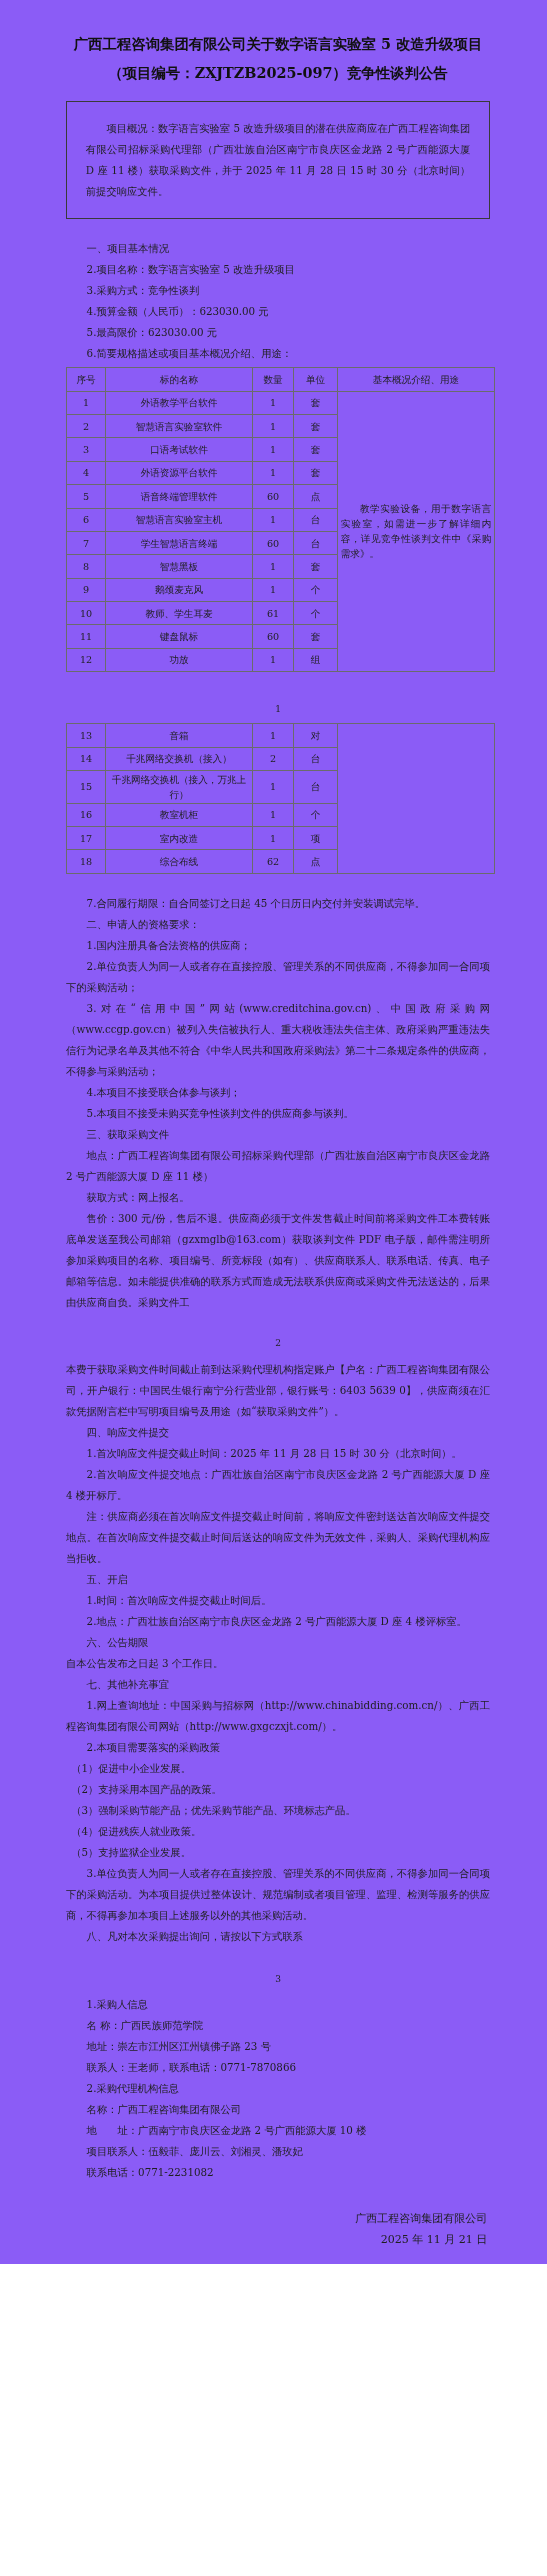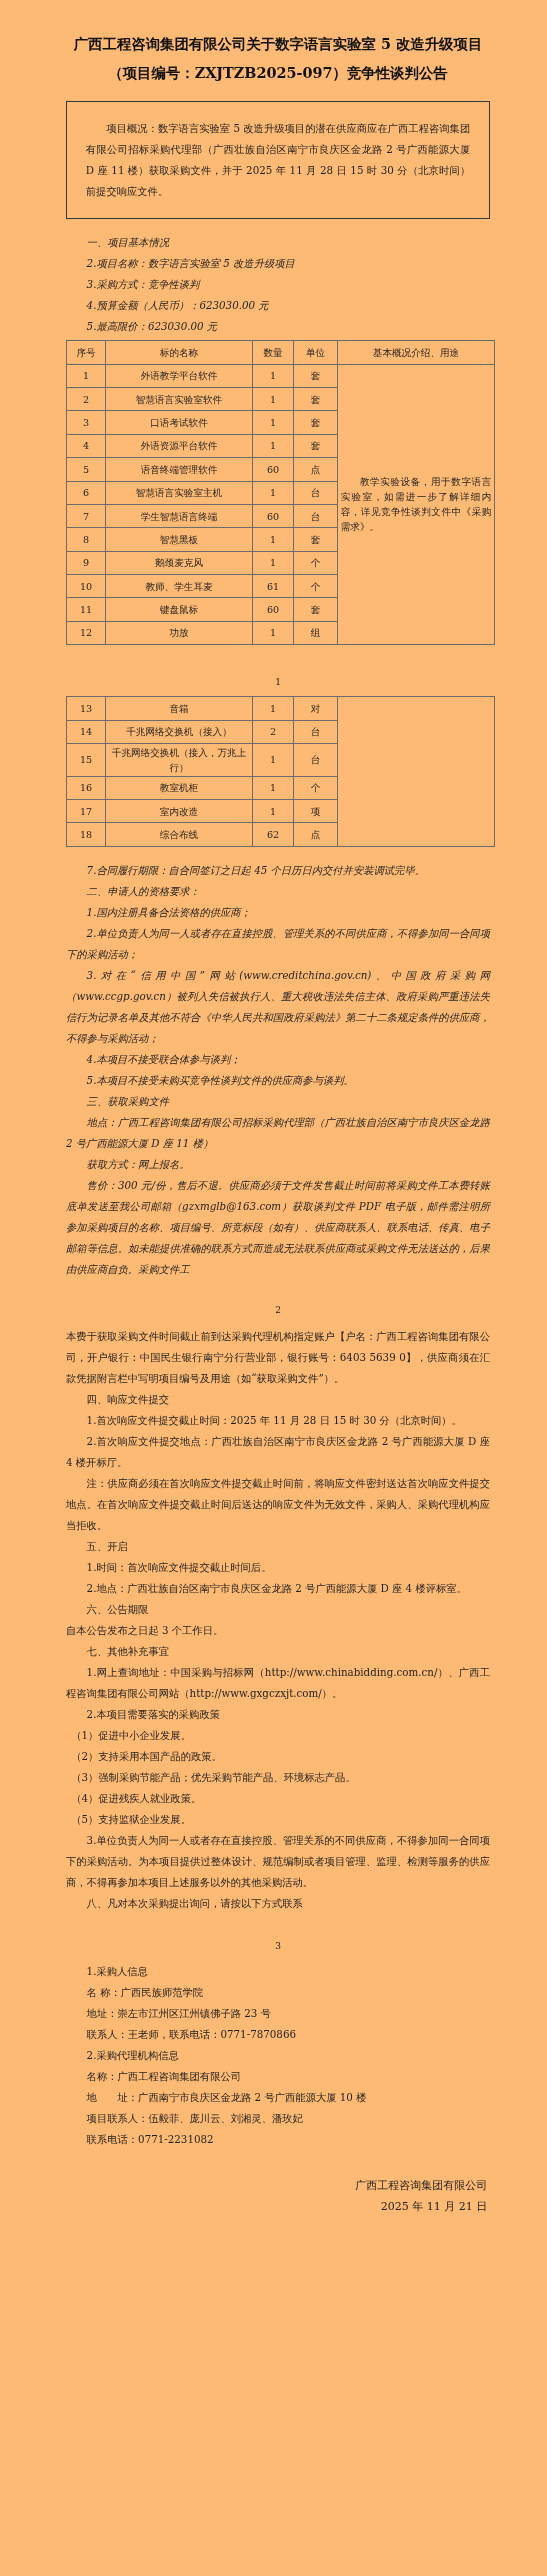--- a/index.html
+++ b/index.html
@@ -1,28 +1,28 @@
 <!DOCTYPE html>
 <html style="font-size:11px"><head>
 <meta charset="utf-8">
 <style>
   html,body{margin:0;padding:0;background:#ffffff;}
   .page{
-    width:548px;height:2576px;overflow:hidden;background:#fdba74;
+    width:548px;height:2264px;overflow:hidden;background:#8b5cf6;
     color:#1f1f1f;font-family:"DejaVu Serif", serif;box-sizing:border-box;
     padding:29px 58px 0 66px;
   }
   .doc-title{font-size:14.4px;font-weight:700;text-align:center;line-height:29px;color:#111;}
   .overview-box{
     border:0.7px solid #3a3a3a;margin-top:13.7px;padding:4.1px 6.8px;
     font-size:10.3px;line-height:21px;text-align:justify;
   }
   .overview-box p{margin:12px;text-indent:2em;}
   .paras{margin:0;}
-  .paras.gap-top{margin-top:13px;font-style:italic;}
+  .paras.gap-top{margin-top:19px;}
   .para{font-size:10.3px;line-height:21px;text-align:justify;margin:0;}
   .para.ind2{text-indent:2em;}
   .para.ind05{text-indent:0.5em;}
   table.spec{border-collapse:collapse;width:427px;table-layout:fixed;margin-top:3.4px;}
   table.spec th,table.spec td{
     border:0.7px solid #6b6b6b;font-size:9.6px;font-weight:normal;
     text-align:center;vertical-align:middle;height:21px;padding:0.7px 2.7px;
     line-height:15px;color:#1f1f1f;word-break:break-all;
   }
   td.note-cell{text-align:left;vertical-align:middle;padding:2.7px 6.8px;}
@@ -47,20 +47,21 @@
   <div class="overview-box">
     <p>项目概况：数字语言实验室 5 改造升级项目的潜在供应商应在广西工程咨询集团有限公司招标采购代理部（广西壮族自治区南宁市良庆区金龙路 2 号广西能源大厦 D 座 11 楼）获取采购文件，并于 2025 年 11 月 28 日 15 时 30 分（北京时间）前提交响应文件。</p>
   </div>
 
   <div class="paras gap-top" id="paras-a">
       <p class="para ind2">一、项目基本情况</p>
       <p class="para ind2">2.项目名称：数字语言实验室 5 改造升级项目</p>
       <p class="para ind2">3.采购方式：竞争性谈判</p>
       <p class="para ind2">4.预算金额（人民币）：623030.00 元</p>
       <p class="para ind2">5.最高限价：623030.00 元</p>
+      <p class="para ind2">6.简要规格描述或项目基本概况介绍、用途：</p>
     </div>
 
   <table class="spec" id="spec-table-page1">
     <colgroup>
       <col style="width:39px">
         <col style="width:147px">
         <col style="width:41px">
         <col style="width:44px">
         <col style="width:157px">
     </colgroup>

